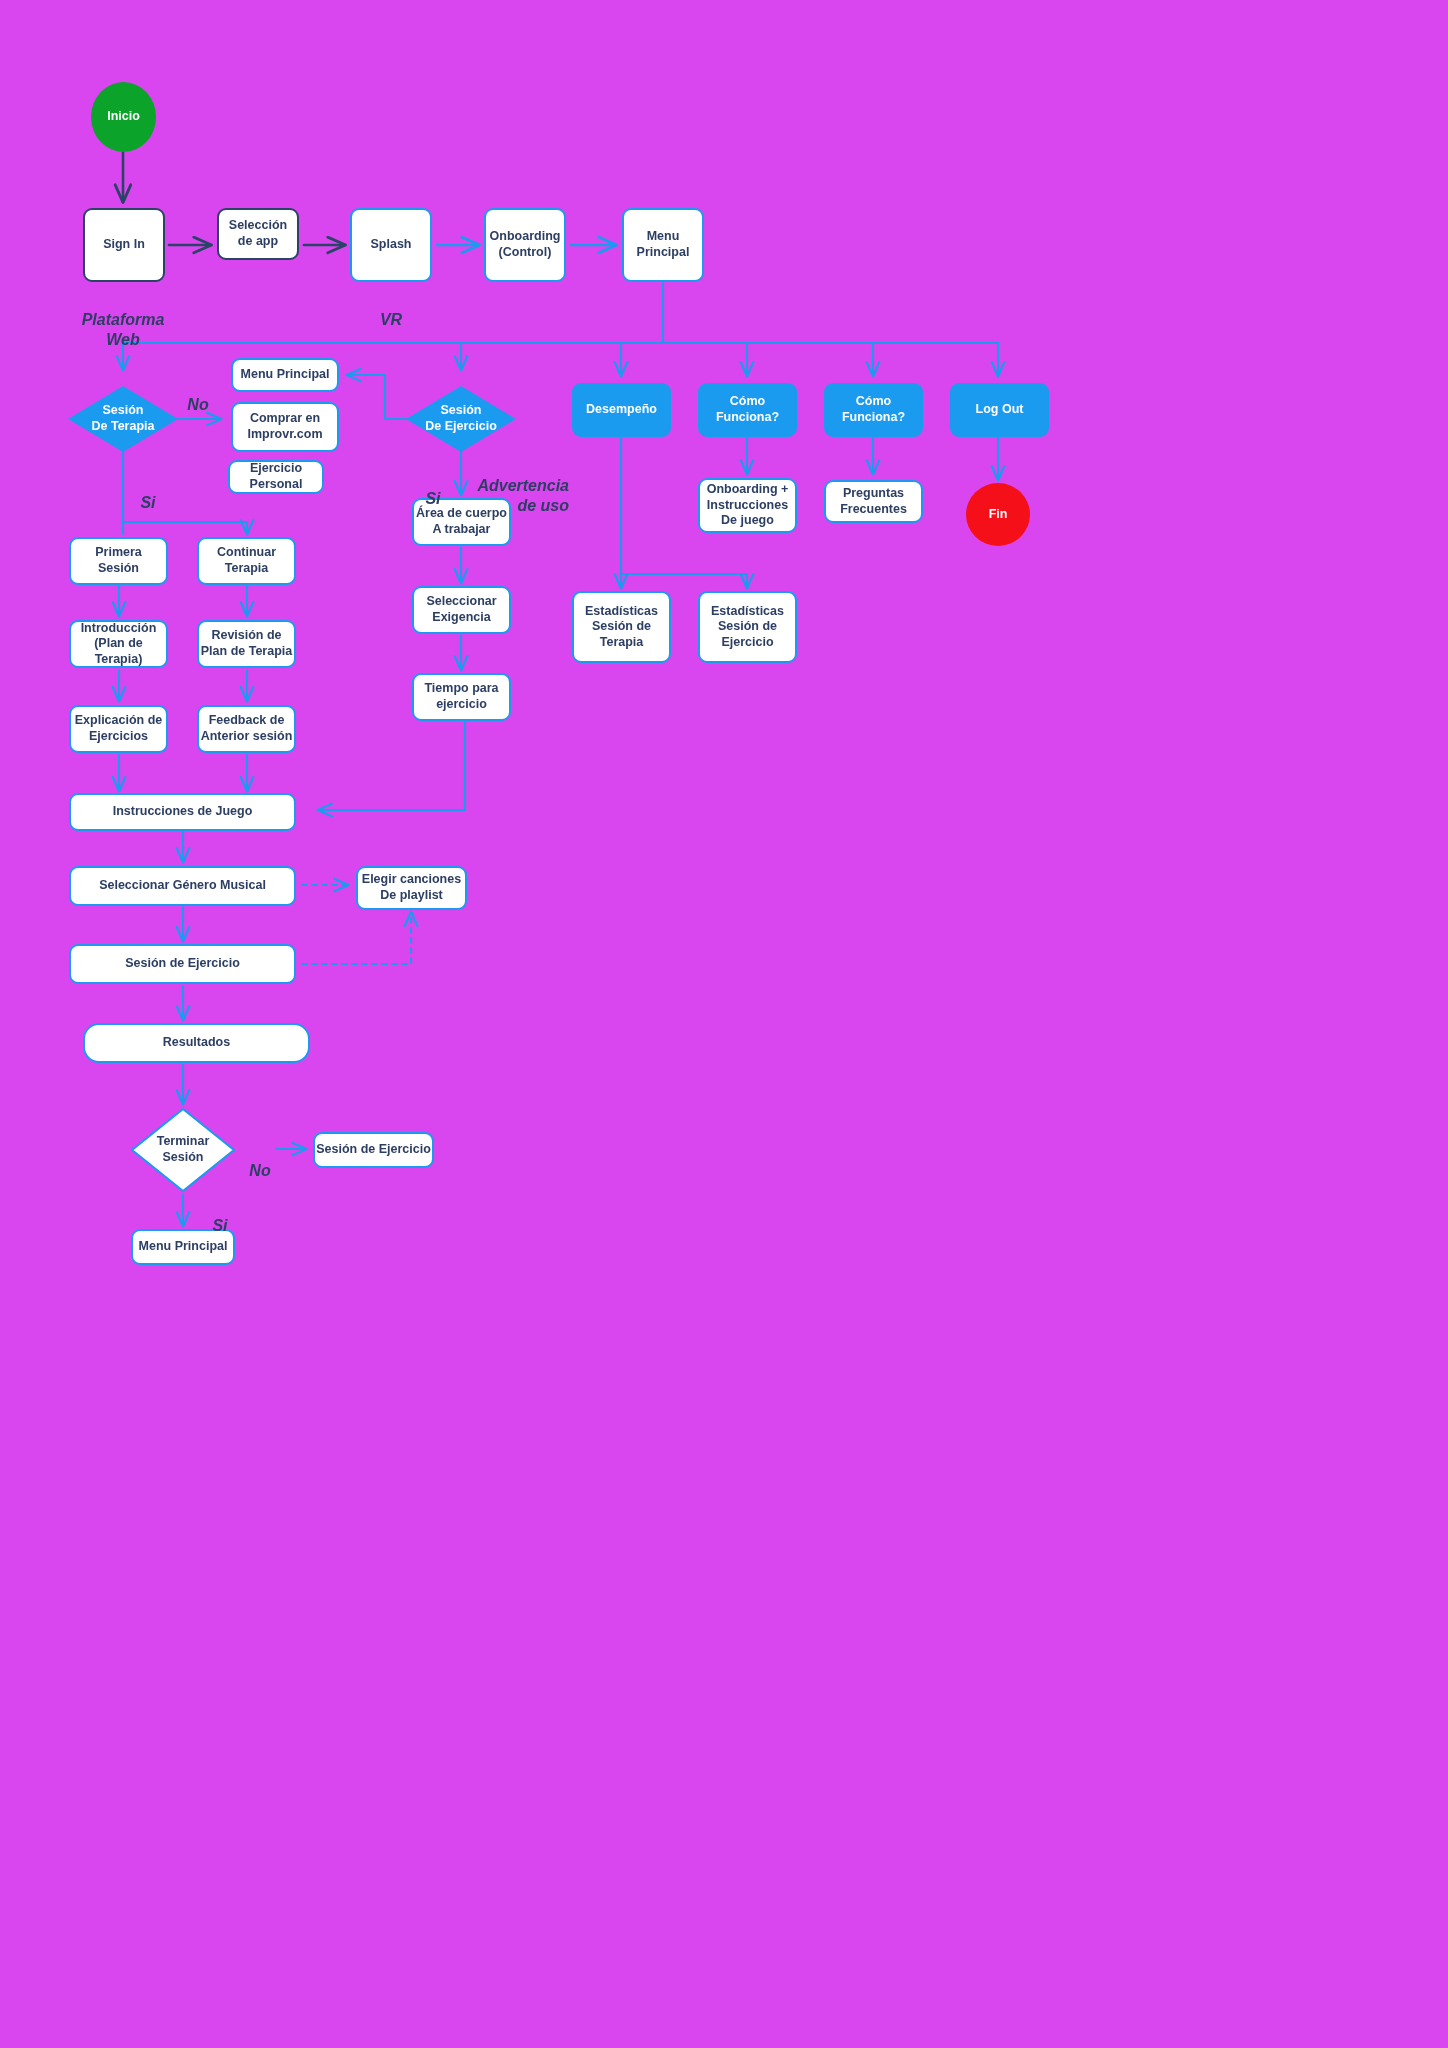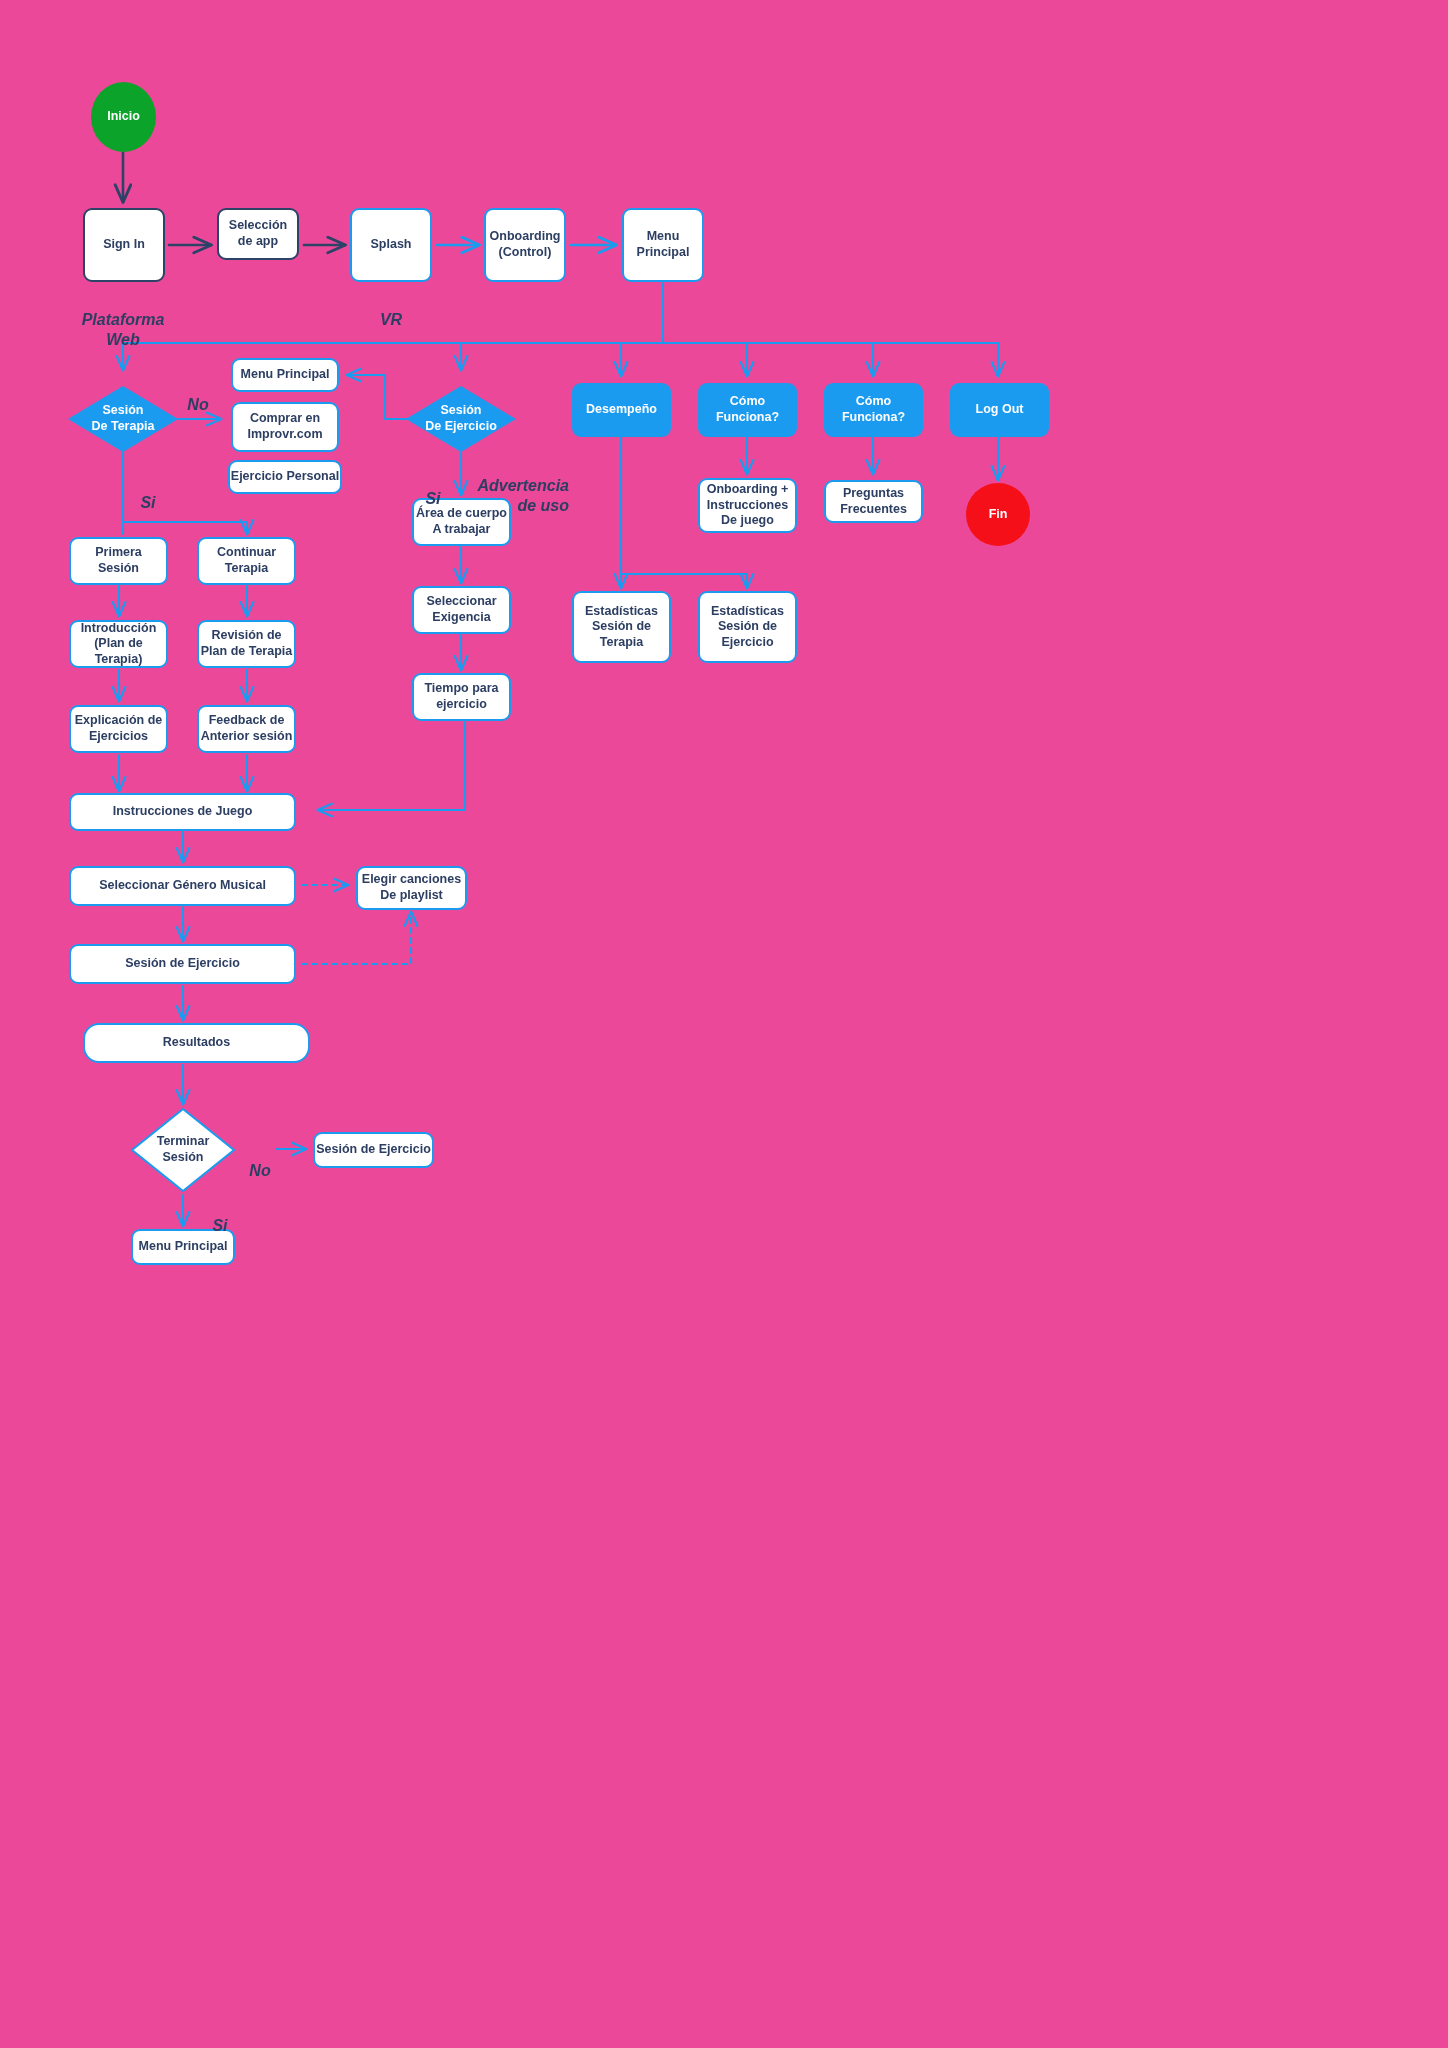--- a/index.html
+++ b/index.html
@@ -7,21 +7,21 @@
     padding: 0;
     background: #ffffff;
   }
   body {
     font-family: "Liberation Sans", sans-serif;
   }
   #canvas {
     position: relative;
     width: 1448px;
     height: 2048px;
-    background: #ec4899;
+    background: #d946ef;
     overflow: hidden;
   }
   #wires {
     position: absolute;
     left: 0;
     top: 0;
     width: 1448px;
     height: 2048px;
     pointer-events: none;
   }
@@ -231,21 +231,21 @@
 
   <div class="node box box-blue" style="left:231px; top:358px; width:108px; height:34px;">
     <span>Menu Principal</span>
   </div>
 
   <div class="node box box-blue" style="left:231px; top:402px; width:108px; height:50px;">
     <span>Comprar en
 Improvr.com</span>
   </div>
 
-  <div class="node box box-blue" style="left:228px; top:460px; width:114px; height:34px;">
+  <div class="node box box-blue" style="left:228px; top:460px; width:96px; height:34px;">
     <span>Ejercicio Personal</span>
   </div>
 
   <div class="node diamond diamond-fill" style="left:406px; top:386px; width:110px; height:66px;">
     <svg class="dshape" viewBox="0 0 110 66" preserveAspectRatio="none">
       <polygon points="55,0 110,33 55,66 0,33" fill="#1b9bf0"></polygon>
     </svg>
     <span class="dlabel">Sesión
 De Ejercicio</span>
   </div>

